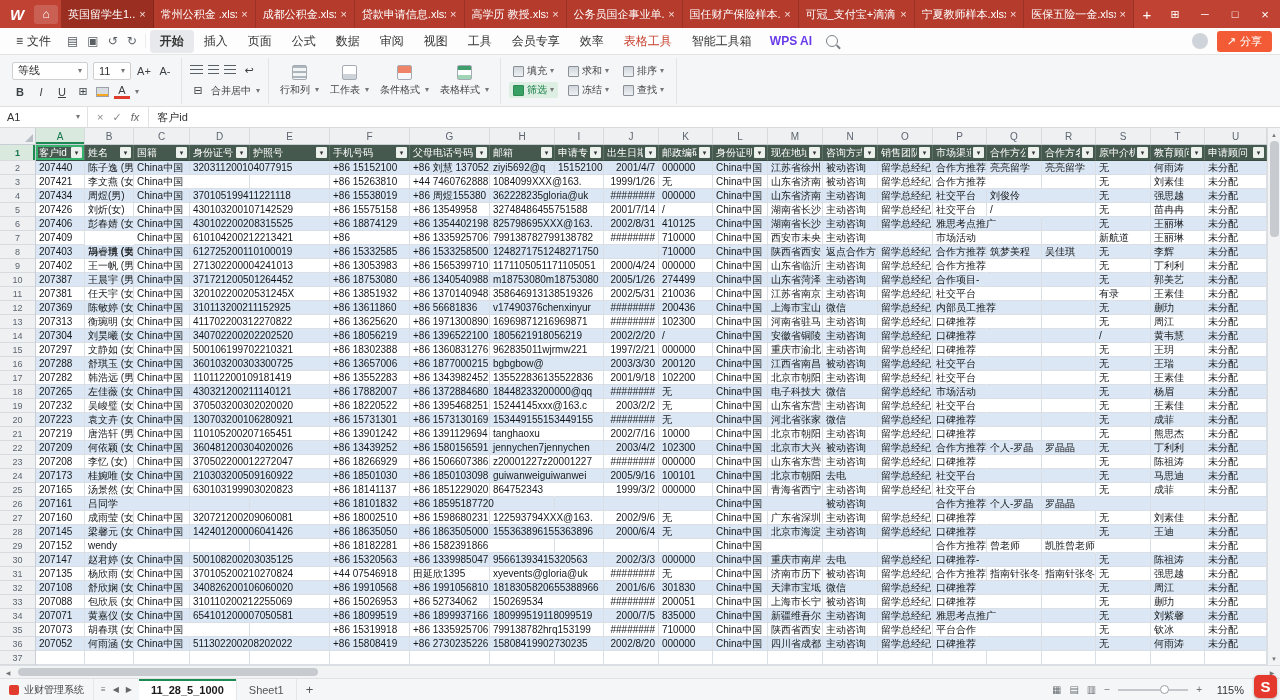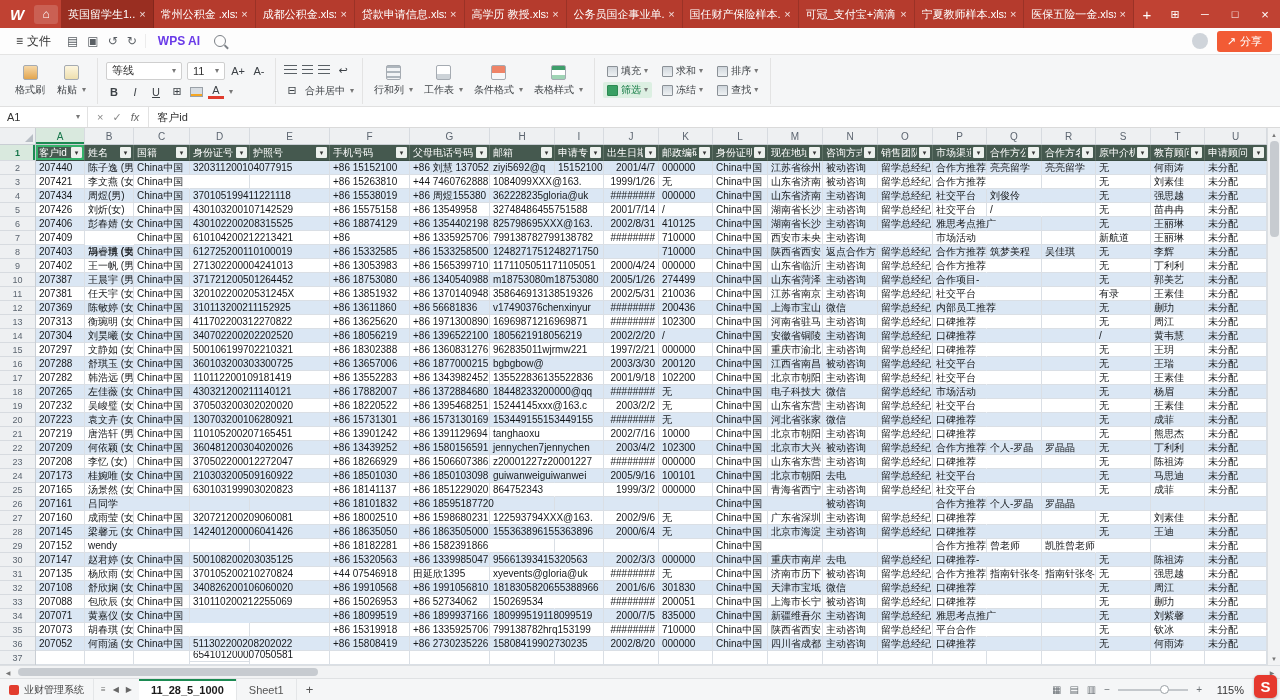--- a/index.html
+++ b/index.html
@@ -215,45 +215,46 @@
     <div class="file-btn">
       <span class="menu-ic"></span>
       <span>文件</span>
     </div>
     <div class="quick-icons">
         <span class="save-ic"></span>
         <span class="print-ic"></span>
         <span class="undo-ic"></span>
         <span class="redo-ic"></span>
       </div>
+    <div class="menu-items">
+        <span class="menu-item active">开始</span>
+        <span class="menu-item">插入</span>
+        <span class="menu-item">页面</span>
+        <span class="menu-item">公式</span>
+        <span class="menu-item">数据</span>
+        <span class="menu-item">审阅</span>
+        <span class="menu-item">视图</span>
+        <span class="menu-item">工具</span>
+        <span class="menu-item">会员专享</span>
+        <span class="menu-item">效率</span>
+        <span class="menu-item accent">表格工具</span>
+        <span class="menu-item">智能工具箱</span>
+      </div>
     <span class="wps-ai">WPS AI</span>
     <span class="search-ic"></span>
     <div class="menubar-right">
       <span class="avatar"></span>
       <span class="share-btn">
         <span class="share-arrow"></span>
         <span>分享</span>
       </span>
     </div>
   </div>
 
   <div class="toolbar">
-    <div class="tgroup">
-      <div class="bigbtn">
-        <span class="bic brush"></span>
-        <span>格式刷</span>
-      </div>
-      <div class="bigbtn">
-        <span class="bic paste"></span>
-        <span class="brow">
-            <span>粘贴</span>
-            <span class="caret"></span>
-          </span>
-      </div>
-    </div>
 
     <div class="tgroup">
       <div class="bcol">
         <div class="brow">
           <div class="sel-box w76">
               <span>等线</span>
               <span class="caret"></span>
             </div>
           <div class="sel-box w38">
               <span>11</span>
@@ -1259,21 +1260,21 @@
               <div class="cell" style="width: 55px;"></div>
               <div class="cell" style="width: 54px;"></div>
               <div class="cell" style="width: 55px;">无</div>
               <div class="cell" style="width: 54px;">蒯玏</div>
               <div class="cell" style="width: 62px;">未分配</div>
             </div>
             <div class="grow band">
               <div class="cell" style="width: 49px;">207071</div>
               <div class="cell" style="width: 49px;">黄嘉仪 (女</div>
               <div class="cell" style="width: 56px;">China中国</div>
-              <div class="cell spill" style="width: 60px; margin-top: 39px;">654101200007050581</div>
+              <div class="cell spill" style="width: 60px;">654101200007050581</div>
               <div class="cell" style="width: 80px;"></div>
               <div class="cell" style="width: 80px;">+86 18099519</div>
               <div class="cell" style="width: 80px;">+86 1899937166</div>
               <div class="cell spill" style="width: 65px;">180999519118099519</div>
               <div class="cell" style="width: 49px;"></div>
               <div class="cell num" style="width: 55px;">2000/7/5</div>
               <div class="cell" style="width: 54px;">835000</div>
               <div class="cell" style="width: 55px;">China中国</div>
               <div class="cell" style="width: 55px;">新疆维吾尔</div>
               <div class="cell" style="width: 55px;">主动咨询</div>

